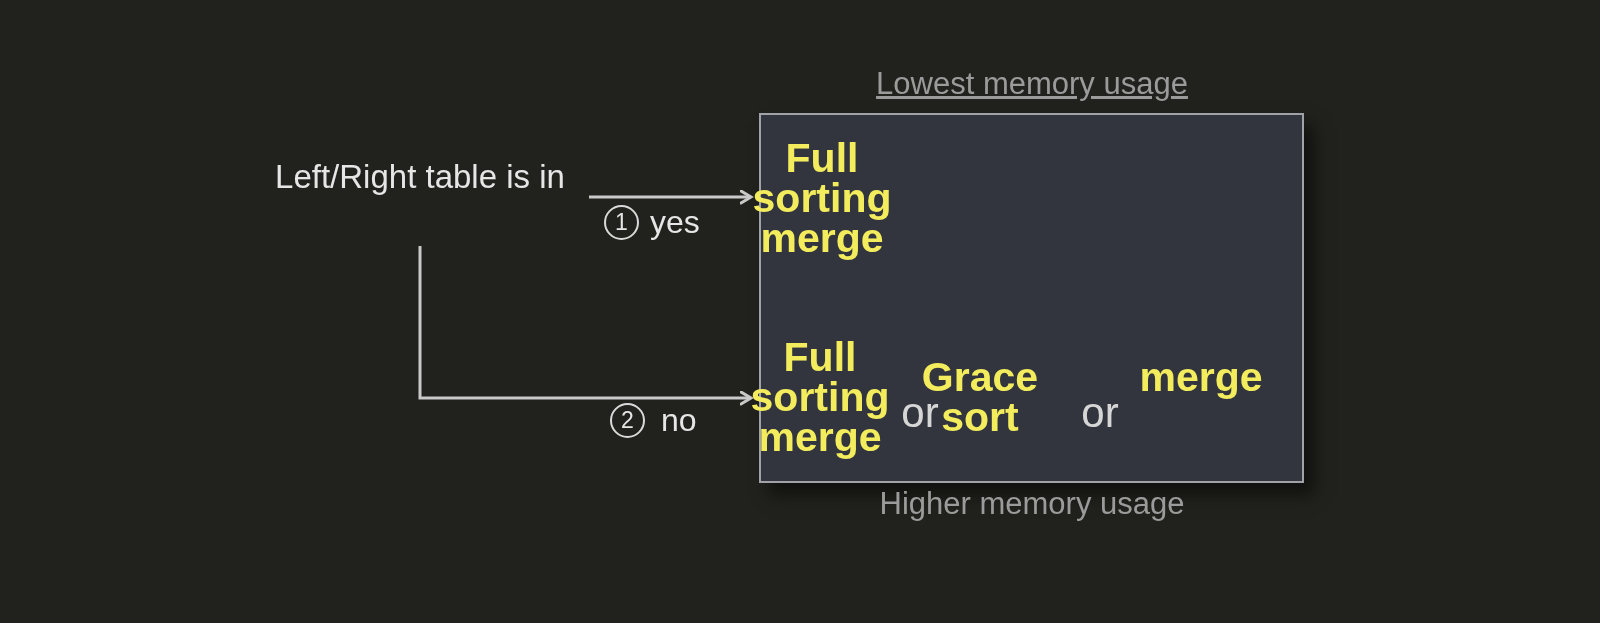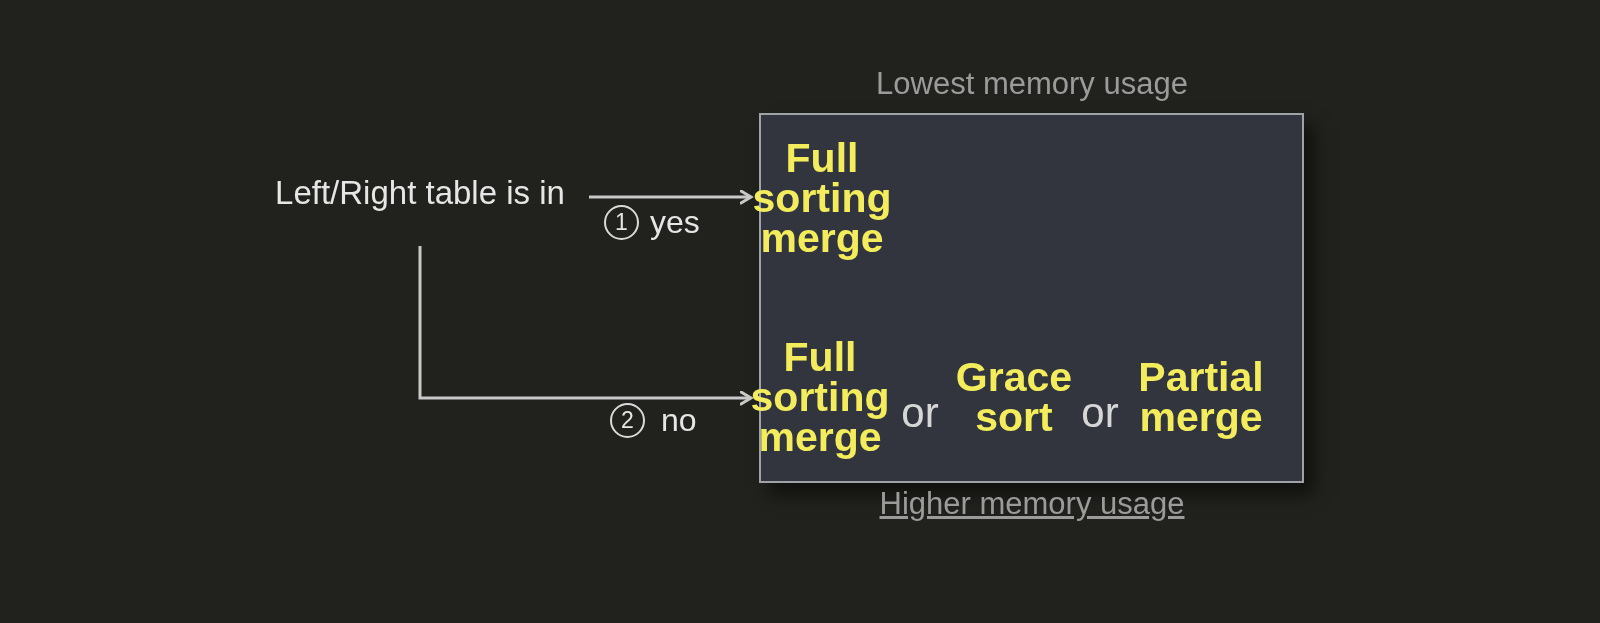--- a/index.html
+++ b/index.html
@@ -45,21 +45,20 @@
 
   .question {
     position: absolute;
     left: 240px;
     top: 156px;
     width: 360px;
     text-align: center;
     font-size: 33px;
     line-height: 42px;
     color: var(--question-text);
-    margin-top: 16px;
   }
 
   .branch-label {
     position: absolute;
     display: flex;
     align-items: center;
     color: var(--question-text);
     font-size: 32px;
   }
   .branch-label .badge {
@@ -78,22 +77,22 @@
   .branch-no  { left: 610px; top: 402px; gap: 16px; }
 
   .caption {
     position: absolute;
     left: 759px;
     width: 546px;
     text-align: center;
     font-size: 31px;
     color: var(--caption-text);
   }
-  .caption-top { top: 66px; }
-  .caption-bottom { top: 486px; text-decoration: underline; }
+  .caption-top { top: 66px; text-decoration: underline; }
+  .caption-bottom { top: 486px; }
 
   .joinbox {
     position: absolute;
     left: 759px;
     top: 113px;
     width: 545px;
     height: 370px;
     background: var(--box-fill);
     border: 2px solid var(--box-border);
     box-shadow: 10px 12px 16px rgba(0, 0, 0, 0.5);
@@ -102,21 +101,21 @@
   .option {
     position: absolute;
     text-align: center;
     font-weight: bold;
     font-size: 41px;
     line-height: 40px;
     color: var(--option-text);
   }
   .opt-sorted-full   { left: 752px;  top: 138px; width: 140px; }
   .opt-unsorted-full { left: 750px;  top: 337px; width: 140px; }
-  .opt-grace         { left: 934px;  top: 357px; width: 160px; }
+  .opt-grace         { left: 900px;  top: 357px; width: 160px; }
   .opt-partial       { left: 1116px; top: 357px; width: 170px; }
 
   .or-label {
     position: absolute;
     transform: translate(-50%, -50%);
     font-size: 42px;
     color: var(--or-text);
     margin-top: 16px;
   }
   .or-1 { left: 920px;  top: 397px; }
@@ -170,19 +169,18 @@
   <div class="or-label or-1">or</div>
 
   <div class="option opt-grace">
     <div>Grace</div>
     <div>sort</div>
   </div>
 
   <div class="or-label or-2">or</div>
 
   <div class="option opt-partial">
-    <div>Partial</div>
     <div>merge</div>
   </div>
 
   <div class="caption caption-bottom">Higher memory usage</div>
 
 </div>
 
 </body></html>

